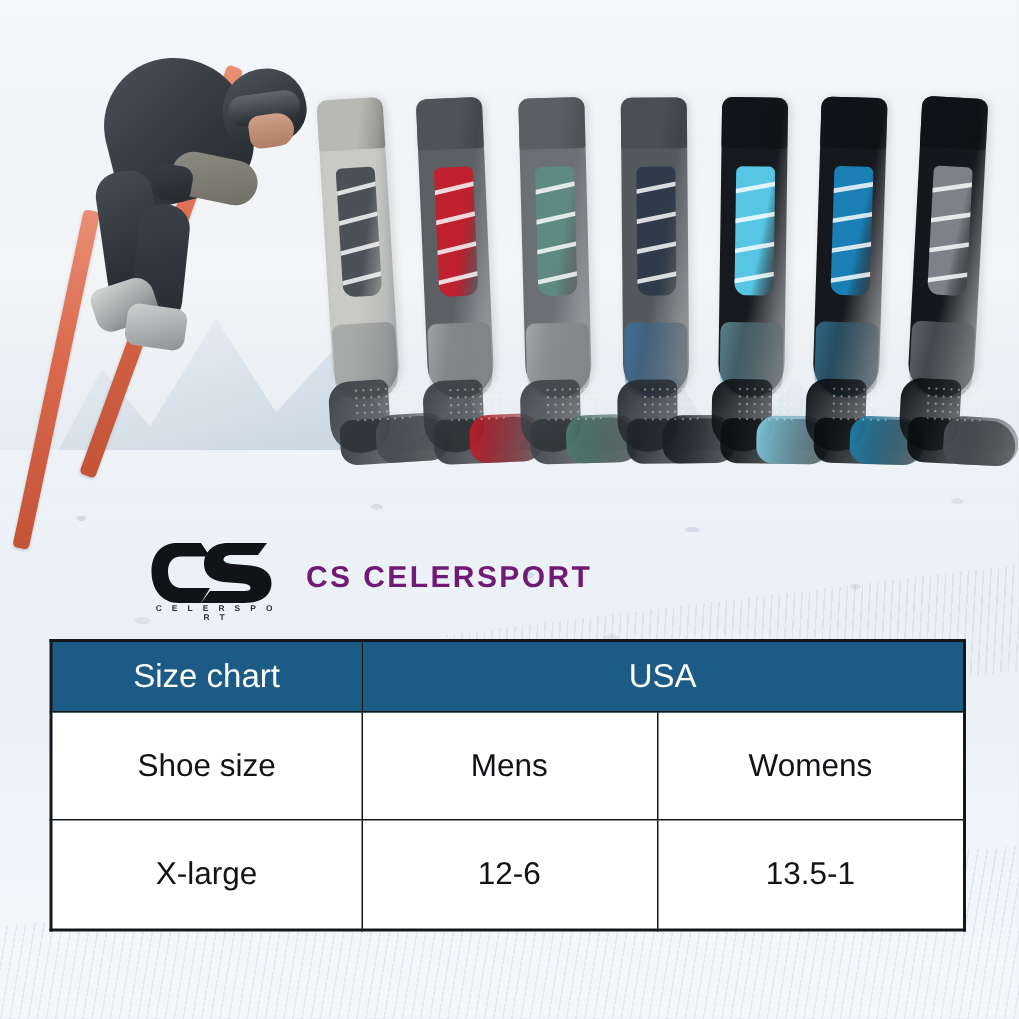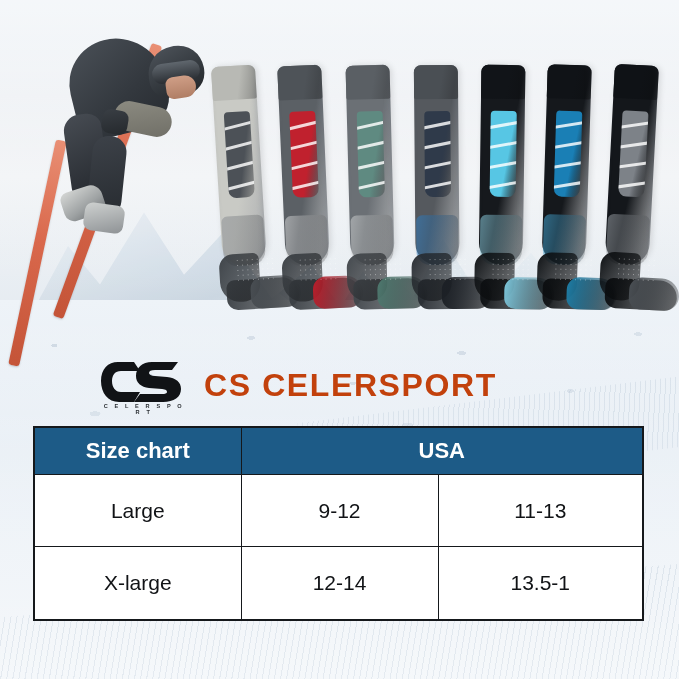--- a/index.html
+++ b/index.html
@@ -176,36 +176,36 @@
 
   
   .logo-row{position:absolute;left:100px;top:356px;width:470px;height:58px;display:flex;align-items:center;gap:18px;}
   .mark{position:relative;width:86px;height:50px;}
   .mark svg{display:block;}
   .mark-sub{
     position:absolute;left:2px;top:43px;width:84px;
     font-size:5.6px;letter-spacing:2.6px;color:#2b2f33;font-weight:700;text-align:center;
   }
   .brand{
-    font-size:32px;font-weight:700;letter-spacing:1.6px;color:#c2410c;white-space:nowrap;
+    font-size:20px;font-weight:700;letter-spacing:1.6px;color:#701a75;white-space:nowrap;
     font-family:"Liberation Sans", sans-serif;
   }
 
   
   .chart-wrap{position:absolute;left:33px;top:426px;width:609px;height:195px;}
   table.size-chart{
     width:100%;height:100%;border-collapse:collapse;background:#fff;
     border:2px solid #15181b;table-layout:fixed;
   }
   table.size-chart th, table.size-chart td{
     border:1px solid #15181b;text-align:center;vertical-align:middle;
     font-family:"Liberation Sans", sans-serif;color:#111316;
   }
   table.size-chart thead th{
-    background:#1d5b87;color:#ffffff;font-size:22px;font-weight:700;height:44px;
+    background:#1d5b87;color:#ffffff;font-size:22px;font-weight:400;height:44px;
     border-color:#15181b;
   }
   table.size-chart tbody td{font-size:21px;font-weight:400;height:37px;}
   .col-a{width:207px;}
   .col-b{width:197px;}
   .col-c{width:205px;}
 </style>
 </head>
 <body>
 
@@ -376,26 +376,26 @@
           <col class="col-c">
       </colgroup>
       <thead>
         <tr>
           <th>Size chart</th>
           <th colspan="2">USA</th>
         </tr>
       </thead>
       <tbody id="chart-body">
           <tr>
-            <td>Large</td>
-            <td>9-12</td>
-            <td>11-13</td>
+            <td>Shoe size</td>
+            <td>Mens</td>
+            <td>Womens</td>
           </tr>
           <tr>
             <td>X-large</td>
-            <td>12-14</td>
+            <td>12-6</td>
             <td>13.5-1</td>
           </tr>
         </tbody>
     </table>
   </div>
 
 </div>
 
 </body></html>

